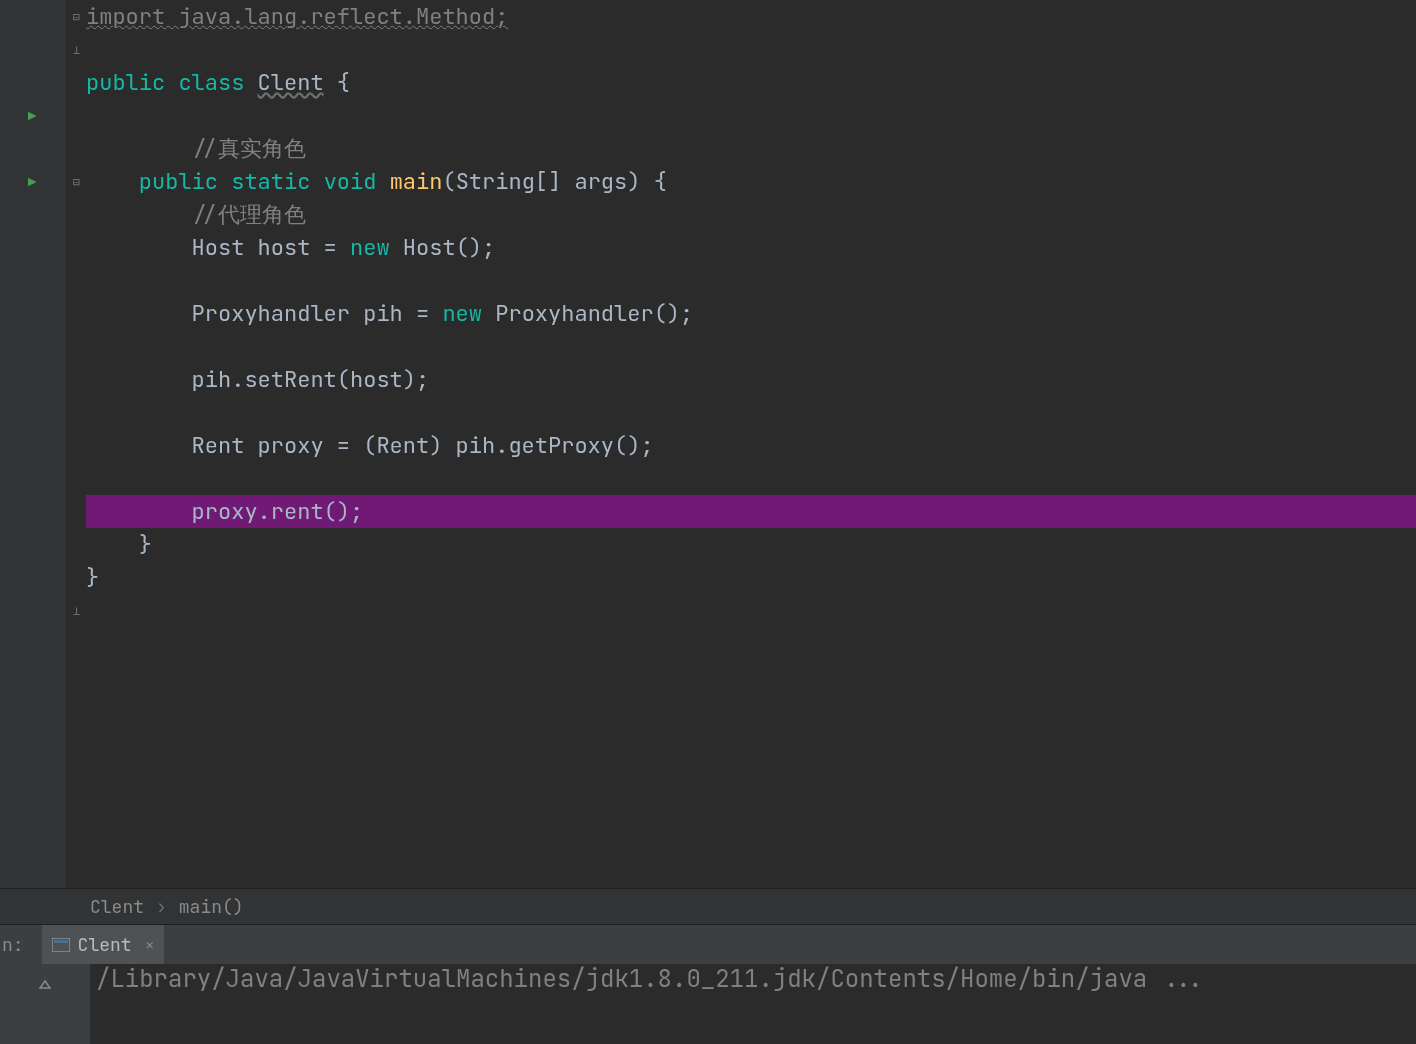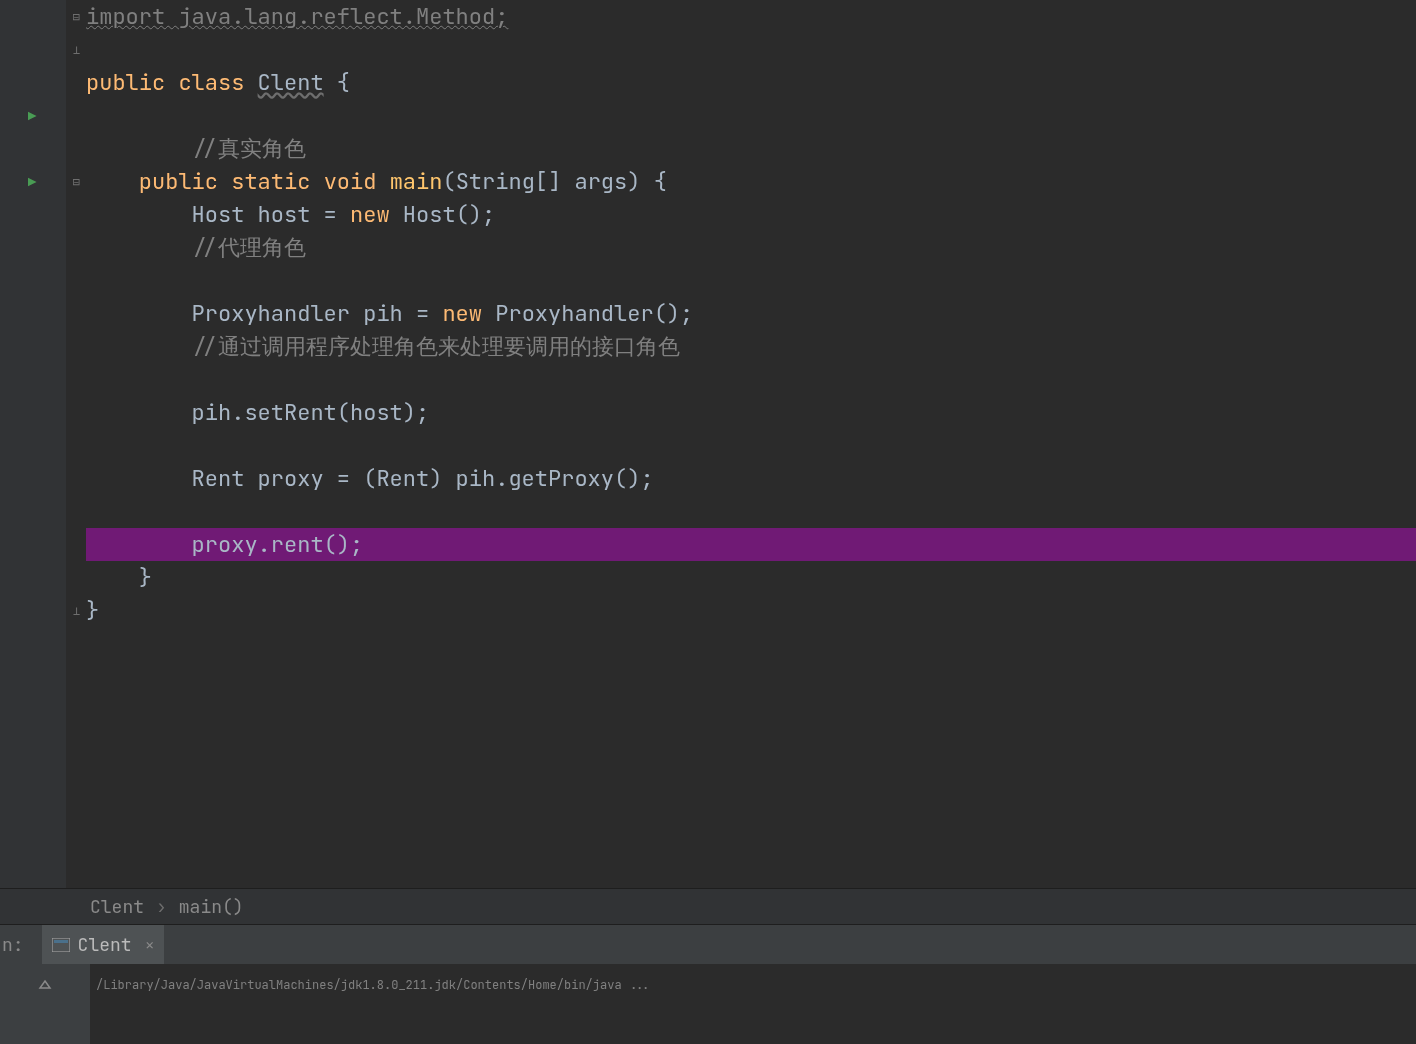--- a/index.html
+++ b/index.html
@@ -54,21 +54,21 @@
   }
   .code-line {
     height: 33px;
     line-height: 33px;
     white-space: pre;
     position: relative;
   }
   .code-line.highlight {
     background: #701a75;
   }
-  .kw { color: #fdba74; text-align: center; }
+  .kw { color: #14b8a6; text-align: center; }
   .type { color: #a9b7c6; }
   .method-decl { color: #ffc66d; }
   .comment { color: #808080; }
   .wavy { text-decoration: underline wavy #808080; text-decoration-thickness: 1px; }
   .classname-wavy { text-decoration: underline wavy #6e6e6e; }
   .dim-import { color: #808080; }
 
   .breadcrumb {
     height: 36px;
     background: #313335;
@@ -130,22 +130,22 @@
   .console-toolbar-btn {
     width: 28px;
     height: 28px;
     display: flex;
     align-items: center;
     justify-content: center;
     color: #8a8a8a;
   }
   .console-output {
     flex: 1;
-    padding: 6px 6px;
-    font-size: 12px;
+    padding: 0 6px;
+    font-size: 24px;
     line-height: 30px;
   }
   .console-line {
     white-space: pre;
   }
   .console-path { color: #808080; }
   .console-text { color: #bbbbbb; }
 </style>
 </head>
 <body>
@@ -184,25 +184,24 @@
       </div>
     <div class="gutter-line"></div>
   </div>
   <div class="code-area">
     <div class="code-line"><span class="dim-import wavy">import java.lang.reflect.Method;</span></div>
     <div class="code-line"></div>
     <div class="code-line"><span class="kw">public class </span><span class="type classname-wavy">Clent</span><span> {</span></div>
     <div class="code-line"></div>
     <div class="code-line">        <span class="comment">//真实角色</span></div>
     <div class="code-line">    <span class="kw">public static </span><span class="kw">void </span><span class="method-decl">main</span><span>(String[] args) {</span></div>
+    <div class="code-line">        <span class="comment">//代理角色</span></div>
     <div class="code-line">        <span>Host host = </span><span class="kw">new</span><span> Host();</span></div>
-    <div class="code-line">        <span class="comment">//代理角色</span></div>
     <div class="code-line"></div>
     <div class="code-line">        <span>Proxyhandler pih = </span><span class="kw">new</span><span> Proxyhandler();</span></div>
-    <div class="code-line">        <span class="comment">//通过调用程序处理角色来处理要调用的接口角色</span></div>
     <div class="code-line"></div>
     <div class="code-line">        <span>pih.setRent(host);</span></div>
     <div class="code-line"></div>
     <div class="code-line">        <span>Rent proxy = (Rent) pih.getProxy();</span></div>
     <div class="code-line"></div>
     <div class="code-line highlight">        <span>proxy.rent();</span></div>
     <div class="code-line">    <span>}</span></div>
     <div class="code-line"><span>}</span></div>
   </div>
 </div>

